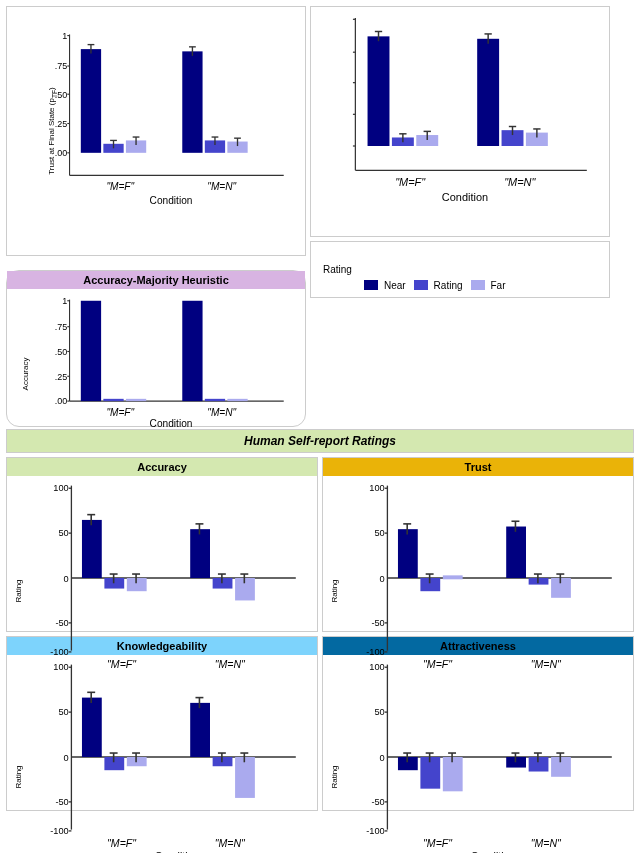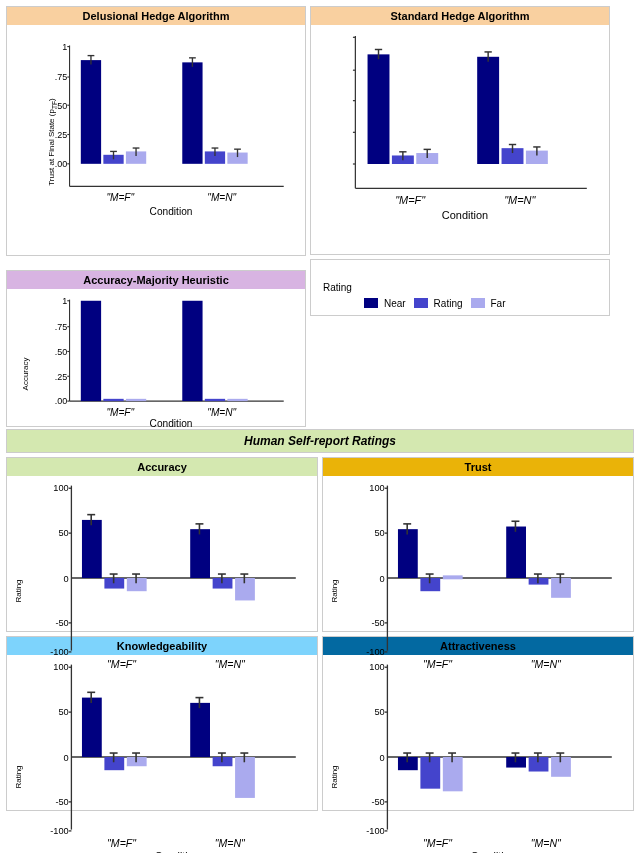--- a/index.html
+++ b/index.html
@@ -101,21 +101,20 @@
     }
   </style>
 </head>
 <body>
 
 <div class="outer">
 
   <div class="top-row">
 
     <div class="chart-box left-col" style="width:300px; height:250px;">
-      <div class="chart-title title-delusional">Delusional Hedge Algorithm</div>
       <div style="position:relative; flex:1; padding: 4px 10px 28px 40px;">
         <div style="position:absolute; left:2px; top:50%; font-size:8px; white-space:nowrap; transform:translateY(-50%) rotate(-90deg); transform-origin:center center;">Trust at Final State (p<sub>TF</sub>)</div>
         <svg viewBox="0 0 220 160" width="100%" height="100%">
 
           <line x1="20" y1="5" x2="20" y2="130" stroke="#333" stroke-width="1"></line>
 
           <line x1="20" y1="130" x2="210" y2="130" stroke="#333" stroke-width="1"></line>
 
           <text x="18" y="9" text-anchor="end" font-size="8">1</text>
           <line x1="18" y1="6" x2="20" y2="6" stroke="#333"></line>
@@ -156,21 +155,20 @@
 
           <text x="65" y="143" text-anchor="middle" font-size="9" font-style="italic">"M=F"</text>
           <text x="155" y="143" text-anchor="middle" font-size="9" font-style="italic">"M=N"</text>
           <text x="110" y="155" text-anchor="middle" font-size="9">Condition</text>
         </svg>
       </div>
     </div>
 
     <div style="width:300px; display:flex; flex-direction:column; gap:4px; height:250px;">
       <div class="chart-box" style="flex:1;">
-        <div class="chart-title title-standard">Standard Hedge Algorithm</div>
         <div style="position:relative; flex:1; padding: 4px 10px 28px 20px;">
           <svg viewBox="0 0 220 160" width="100%" height="100%">
 
             <line x1="20" y1="5" x2="20" y2="130" stroke="#333" stroke-width="1"></line>
             <line x1="20" y1="130" x2="210" y2="130" stroke="#333" stroke-width="1"></line>
             <line x1="18" y1="6" x2="20" y2="6" stroke="#333"></line>
             <line x1="18" y1="33" x2="20" y2="33" stroke="#333"></line>
             <line x1="18" y1="58" x2="20" y2="58" stroke="#333"></line>
             <line x1="18" y1="84" x2="20" y2="84" stroke="#333"></line>
             <line x1="18" y1="110" x2="20" y2="110" stroke="#333"></line>
@@ -216,21 +214,21 @@
           <div class="legend-item">
             <span class="legend-color" style="background:#aaaaee;"></span>
             <span>Far</span>
           </div>
         </div>
       </div>
     </div>
   </div>
 
   <div class="mid-row">
-    <div class="chart-box" style="width:300px; height:157px;">
+    <div class="chart-box" style="width:300px; height:157px;border-radius:13px;">
       <div class="chart-title title-accuracy">Accuracy-Majority Heuristic</div>
       <div style="position:relative; flex:1; padding: 4px 10px 28px 40px;">
         <div style="position:absolute; left:2px; top:50%; font-size:8px; white-space:nowrap; transform:translateY(-50%) rotate(-90deg); transform-origin:center center;">Accuracy</div>
         <svg viewBox="0 0 220 120" width="100%" height="100%">
           <line x1="20" y1="5" x2="20" y2="95" stroke="#333" stroke-width="1"></line>
           <line x1="20" y1="95" x2="210" y2="95" stroke="#333" stroke-width="1"></line>
           <text x="18" y="9" text-anchor="end" font-size="8">1</text>
           <line x1="18" y1="6" x2="20" y2="6" stroke="#333"></line>
           <text x="18" y="32" text-anchor="end" font-size="8">.75</text>
           <line x1="18" y1="29" x2="20" y2="29" stroke="#333"></line>

